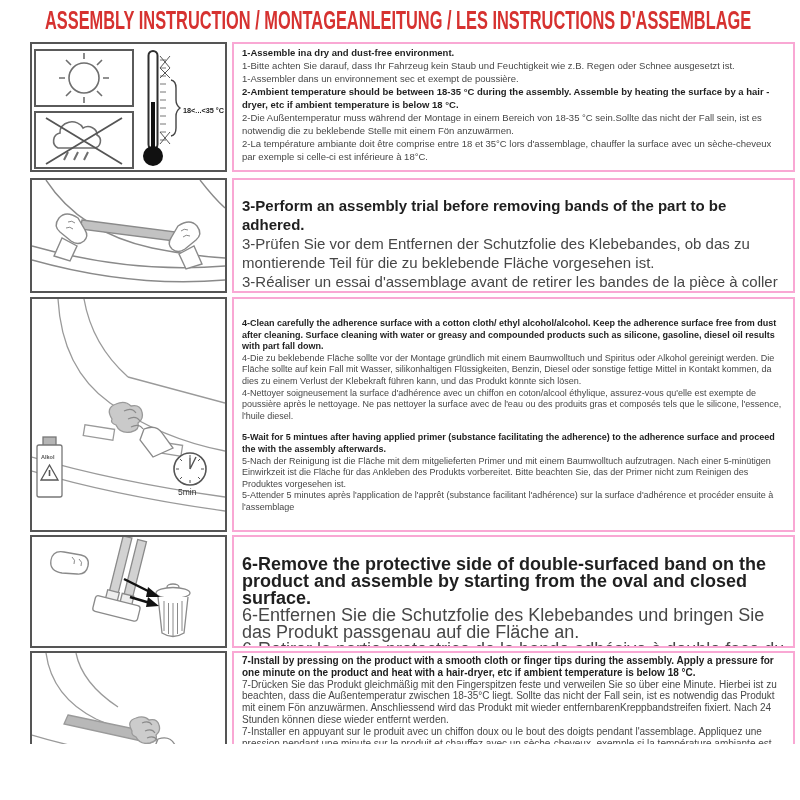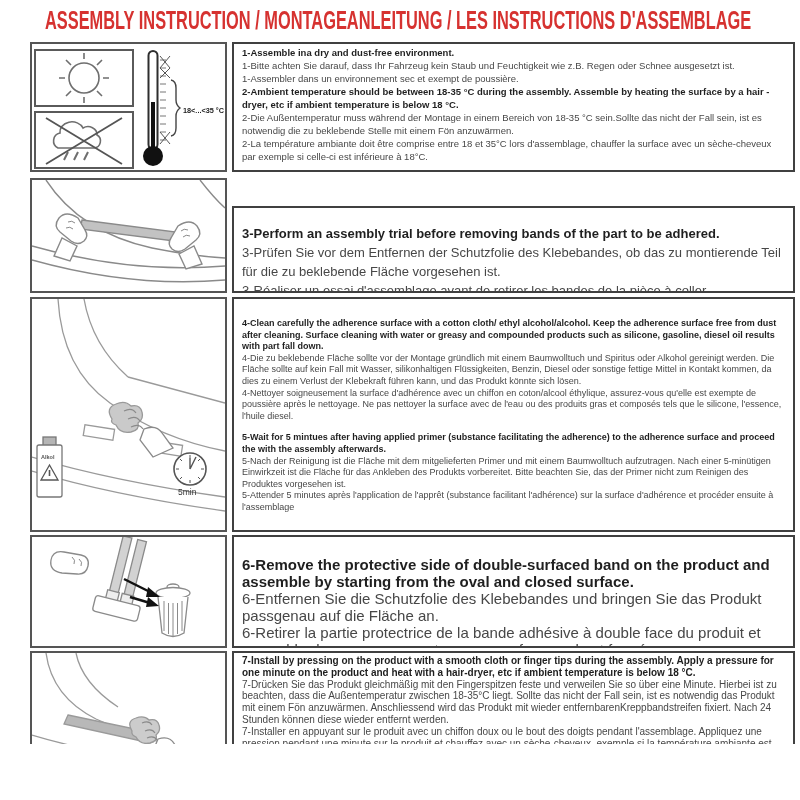--- a/index.html
+++ b/index.html
@@ -4,29 +4,29 @@
 <style>
   html,body{margin:0;padding:0;background:#ffffff;}
   .page{position:relative;width:800px;height:744px;background:#fff;overflow:hidden;
         font-family:"Liberation Sans",sans-serif;color:#333;}
   .title-wrap{position:absolute;left:45px;top:5px;height:34px;}
   .title-text{display:inline-block;white-space:nowrap;font-weight:bold;font-size:26px;
         color:#d63230;transform:scaleX(0.63);transform-origin:0 0;}
   .row{position:absolute;left:30px;width:765px;display:flex;}
   .cell-il{width:197px;flex:0 0 197px;border:2px solid #555;box-sizing:border-box;
         background:#fff;overflow:hidden;}
-  .cell-tx{flex:1;margin-left:5px;border:2px solid #404040;box-sizing:border-box;
+  .cell-tx{flex:1;margin-left:5px;border:2px solid #f9a8d4;box-sizing:border-box;
         background:#fff;padding:2px 8px 0 8px;overflow:hidden;}
   p{margin:0;}
   .en{font-weight:bold;color:#1f1f1f;}
   .de,.fr{color:#474747;}
   .sz-a{font-size:9.5px;line-height:13px;}
-  .sz-b{font-size:13px;line-height:19px;margin-top:28px;}
+  .sz-b{font-size:15px;line-height:19px;}
   .sz-c{font-size:9px;line-height:11.6px;}
-  .sz-d{font-size:15px;line-height:17px;}
+  .sz-d{font-size:18px;line-height:17px;}
   .sz-e{font-size:10px;line-height:11.8px;}
   .gap{}
   .gap-sm{margin-top:10px;}
   .pt-lg{padding-top:16px;}
   .pt-md{padding-top:19px;}
   .r1{top:42px;height:130px;}
   .r2{top:178px;height:115px;}
   .r3{top:297px;height:235px;}
   .r4{top:535px;height:113px;}
   .r5{top:651px;height:120px;}

